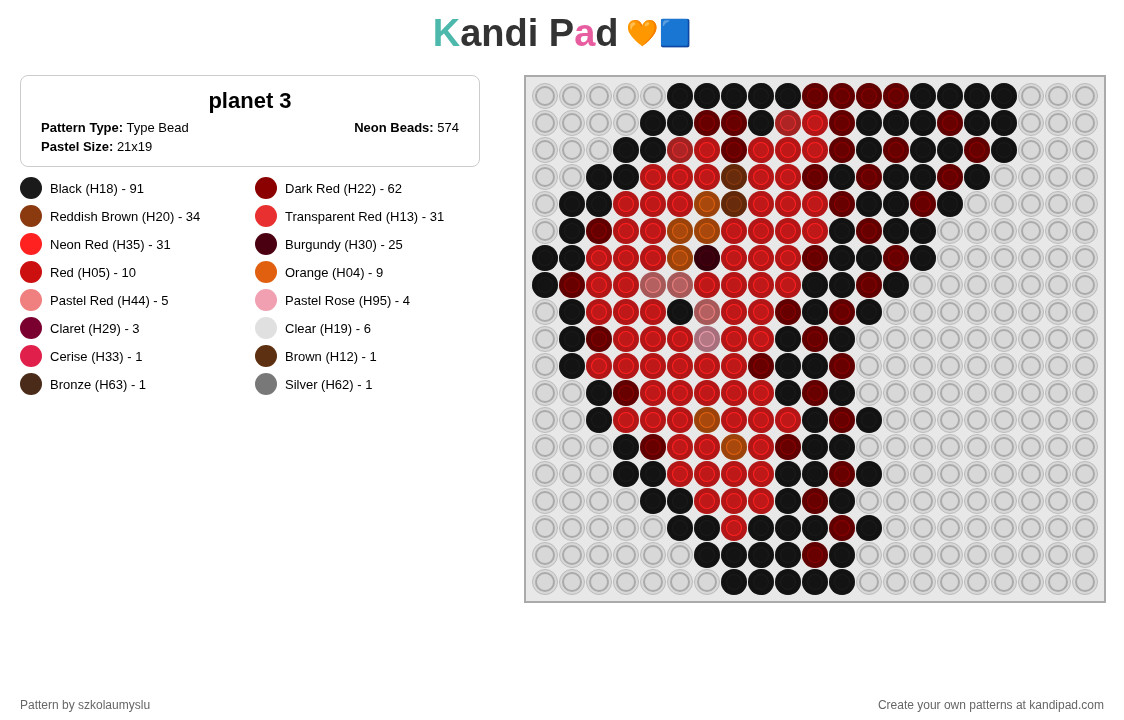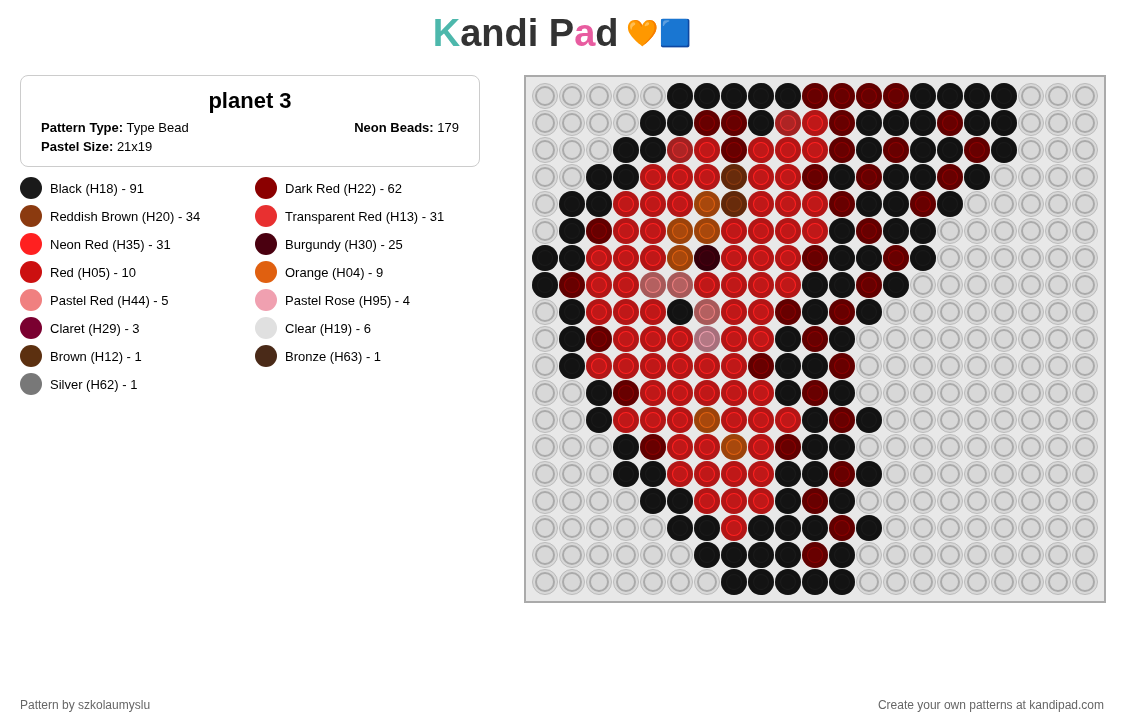--- a/index.html
+++ b/index.html
@@ -141,21 +141,21 @@
 
   <div class="info-box">
     <div class="pattern-title">planet 3</div>
     <div class="pattern-meta">
       <span>
         <b>Pattern Type:</b>
         <span> Type Bead</span>
       </span>
       <span>
         <b>Neon Beads:</b>
-        <span> 179</span>
+        <span> 574</span>
       </span>
     </div>
     <div class="pattern-size">
       <b>Pastel Size:</b>
       <span> 21x19</span>
     </div>
   </div>
 
   <div class="legend" id="legend-container">
   <div class="legend-item">
@@ -200,20 +200,24 @@
       </div>
       <div class="legend-item">
         <div class="color-swatch" style="background: rgb(122, 0, 48);"></div>
         <span>Claret (H29) - 3</span>
       </div>
       <div class="legend-item">
         <div class="color-swatch" style="background: rgb(224, 224, 224);"></div>
         <span>Clear (H19) - 6</span>
       </div>
       <div class="legend-item">
+        <div class="color-swatch" style="background: rgb(224, 32, 74);"></div>
+        <span>Cerise (H33) - 1</span>
+      </div>
+      <div class="legend-item">
         <div class="color-swatch" style="background: rgb(92, 48, 16);"></div>
         <span>Brown (H12) - 1</span>
       </div>
       <div class="legend-item">
         <div class="color-swatch" style="background: rgb(74, 42, 24);"></div>
         <span>Bronze (H63) - 1</span>
       </div>
       <div class="legend-item">
         <div class="color-swatch" style="background: rgb(120, 120, 120);"></div>
         <span>Silver (H62) - 1</span>

